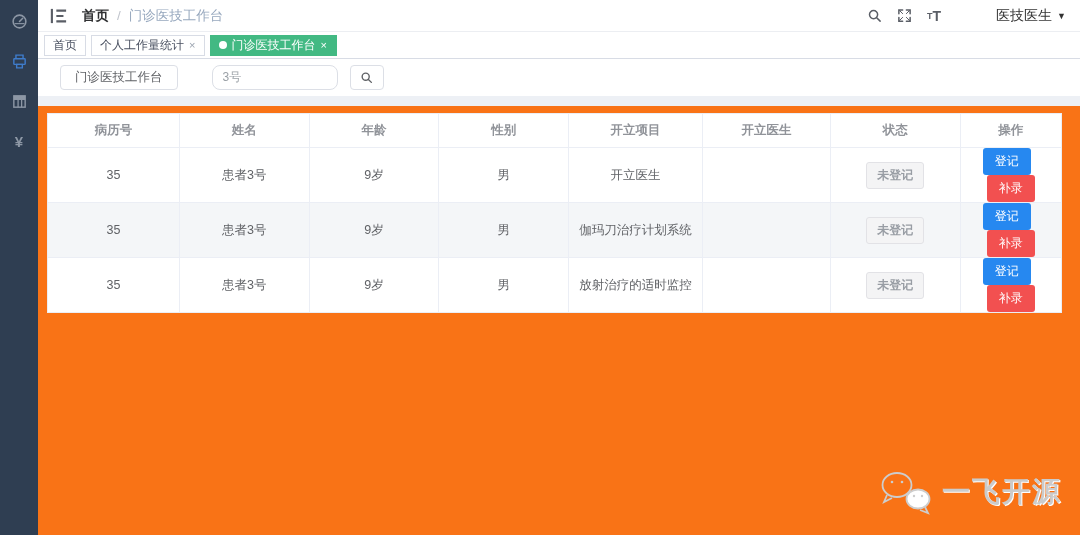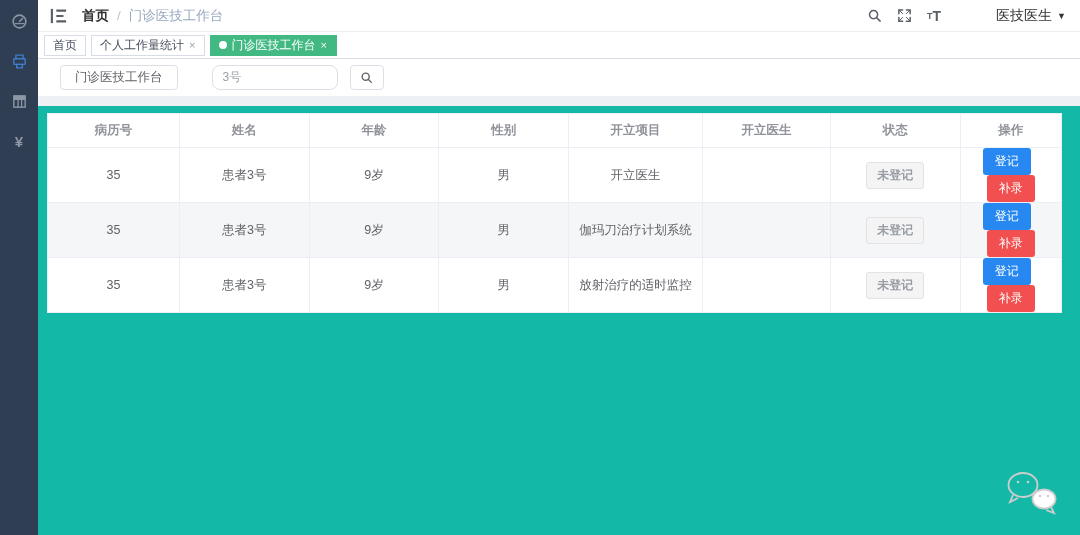--- a/index.html
+++ b/index.html
@@ -50,21 +50,21 @@
   .btn-plain { height:25px; padding:0 14px; background:#fff; border:1px solid #dcdfe6;
     border-radius:4px; font-size:12.5px; color:#606266; cursor:pointer; }
   .search-input { margin-left:34px; width:126px; height:25px; border:1px solid #dcdfe6;
     border-radius:8px; padding:0 10px; font-size:12px; color:#9aa0a6; outline:none; }
   .btn-search { margin-left:12px; width:34px; height:25px; background:#fff; border:1px solid #dcdfe6;
     border-radius:4px; display:flex; align-items:center; justify-content:center; cursor:pointer; color:#606266; }
 
   .strip { height:10px; background:#edf0f5; }
 
   
-  .content { flex:1; background:#14b8a6; }
+  .content { flex:1; background:#f97316; }
   .table-wrap { margin:7px 18px 0 9px; }
   table { width:100%; border-collapse:collapse; table-layout:fixed; }
   th, td { border:1px solid #ebeef5; text-align:center; }
   th { height:34px; font-size:12.5px; color:#909399; font-weight:bold; background:#fff; }
   td { height:36px; font-size:12.5px; color:#606266; background:#fff; }
   tr.striped td { background:#f4f6f8; }
   .status-tag { display:inline-block; padding:4px 10px; font-size:12px; color:#989da4;
     background:#f4f4f5; border:1px solid #e2e2e6; border-radius:3px;font-weight:bold; }
   .btn-blue { padding:5px 12px; font-size:12px; color:#fff; background:#2688f0; border:none;
     border-radius:3px; cursor:pointer; margin-right:8px; }
@@ -256,16 +256,17 @@
       <svg width="62" height="50" viewBox="0 0 62 50" fill="none" stroke="#cdcdcd" stroke-width="1.8">
         <ellipse cx="23" cy="18" rx="14.5" ry="12"></ellipse>
         <path d="M13 28l-3 7 8-4"></path>
         <circle cx="18" cy="15" r="1.3" fill="#cdcdcd" stroke="none"></circle>
         <circle cx="28" cy="15" r="1.3" fill="#cdcdcd" stroke="none"></circle>
         <ellipse cx="44" cy="32" rx="11.5" ry="9.5" fill="#ffffff"></ellipse>
         <path d="M51 40l3 6-8-3"></path>
         <circle cx="40" cy="29" r="1.2" fill="#cdcdcd" stroke="none"></circle>
         <circle cx="48" cy="29" r="1.2" fill="#cdcdcd" stroke="none"></circle>
       </svg>
+      <span class="wm-text">一飞开源</span>
     </div>
 
   </div>
 </div>
 
 </body></html>

